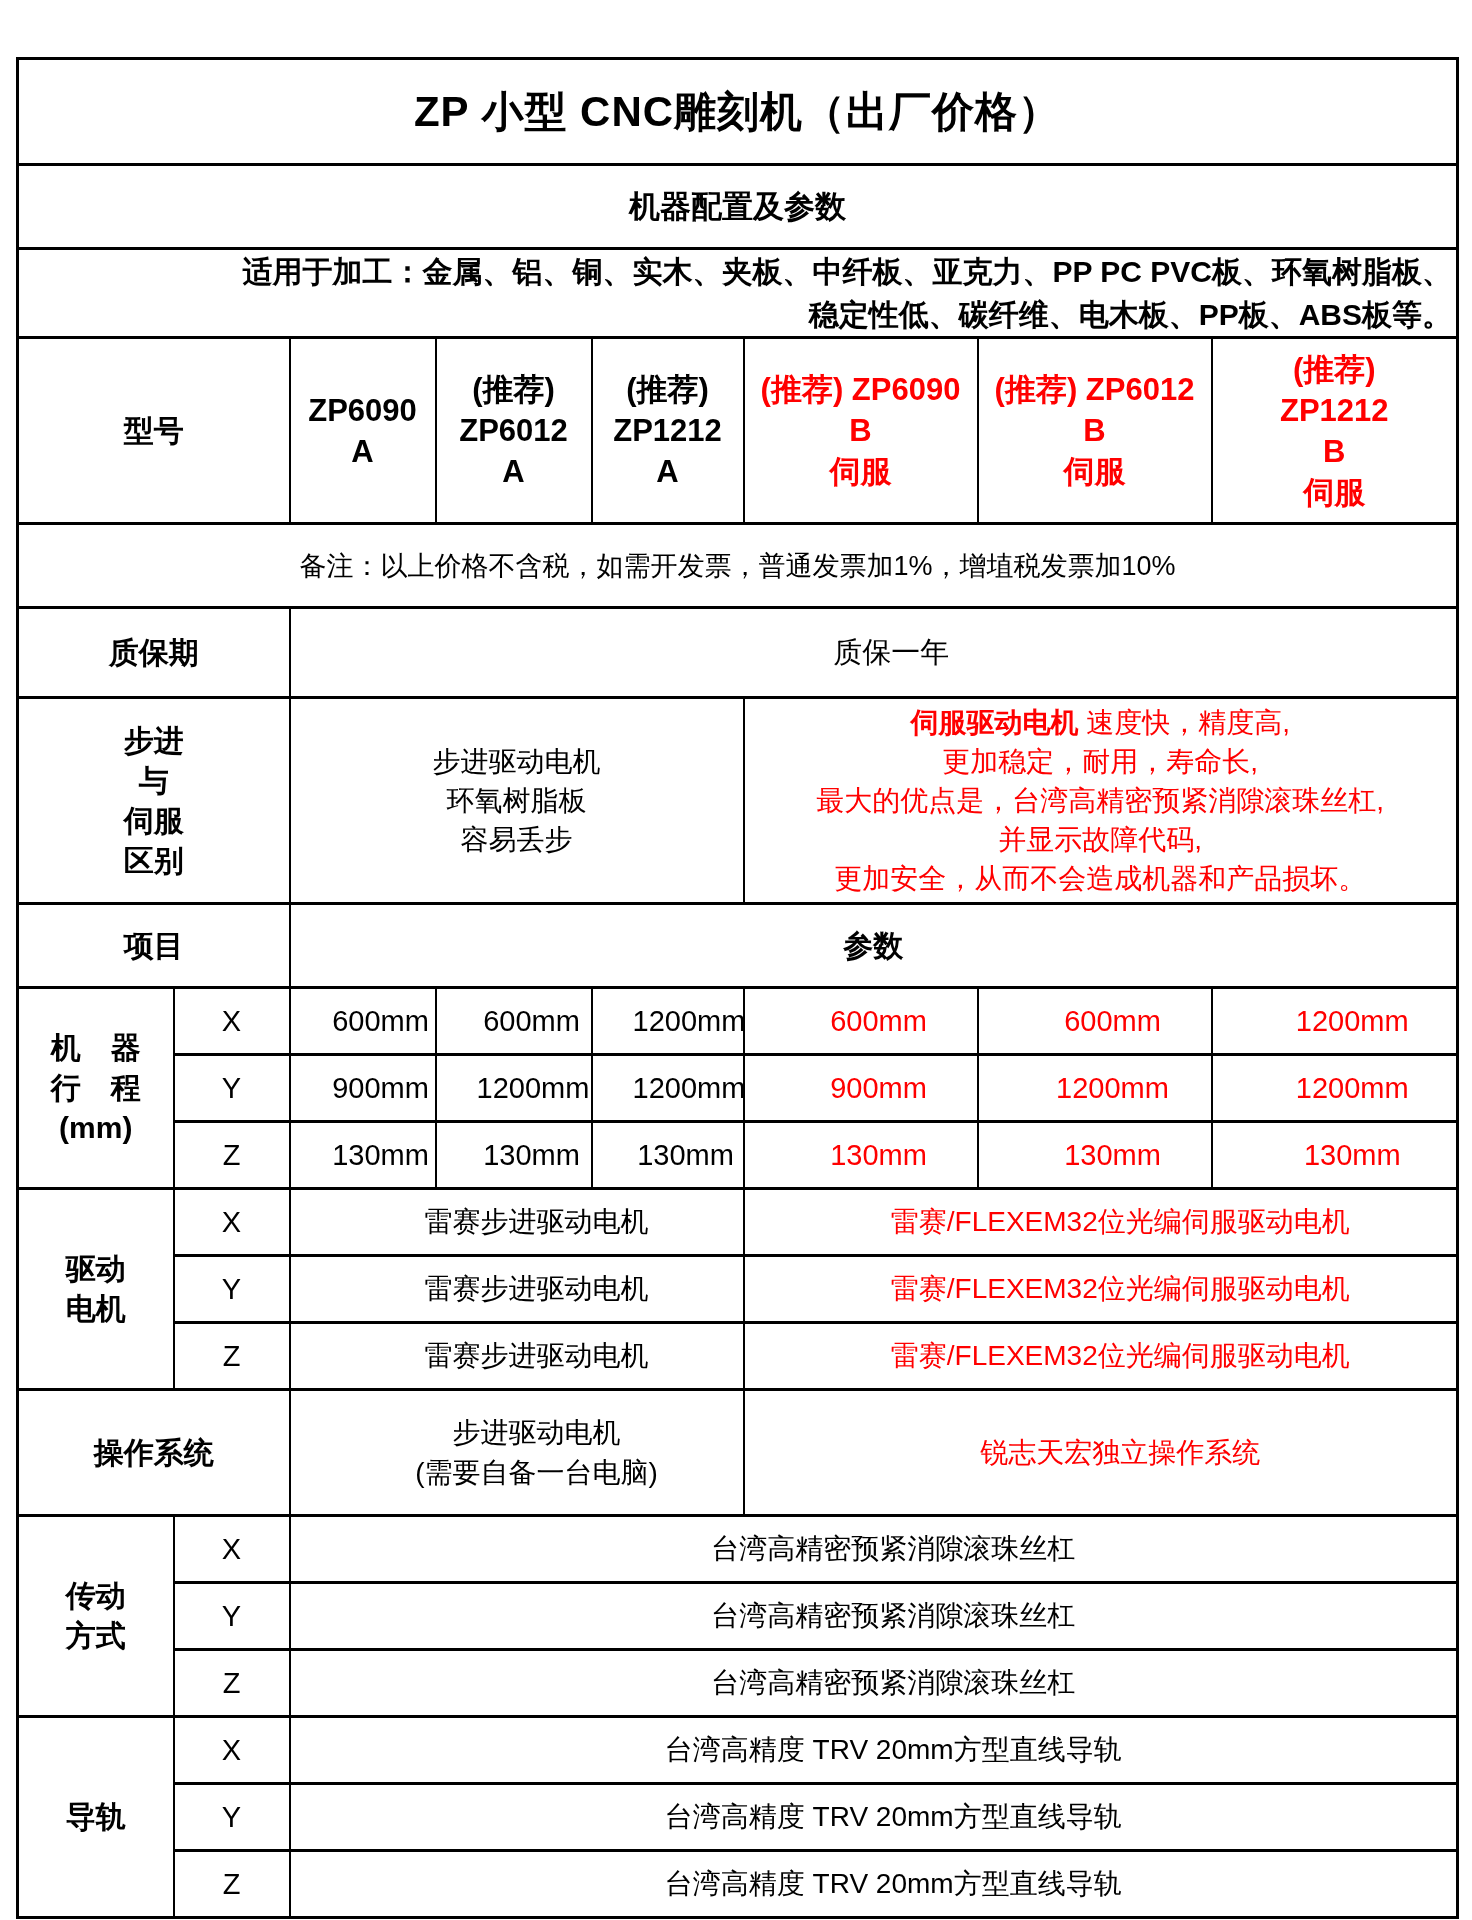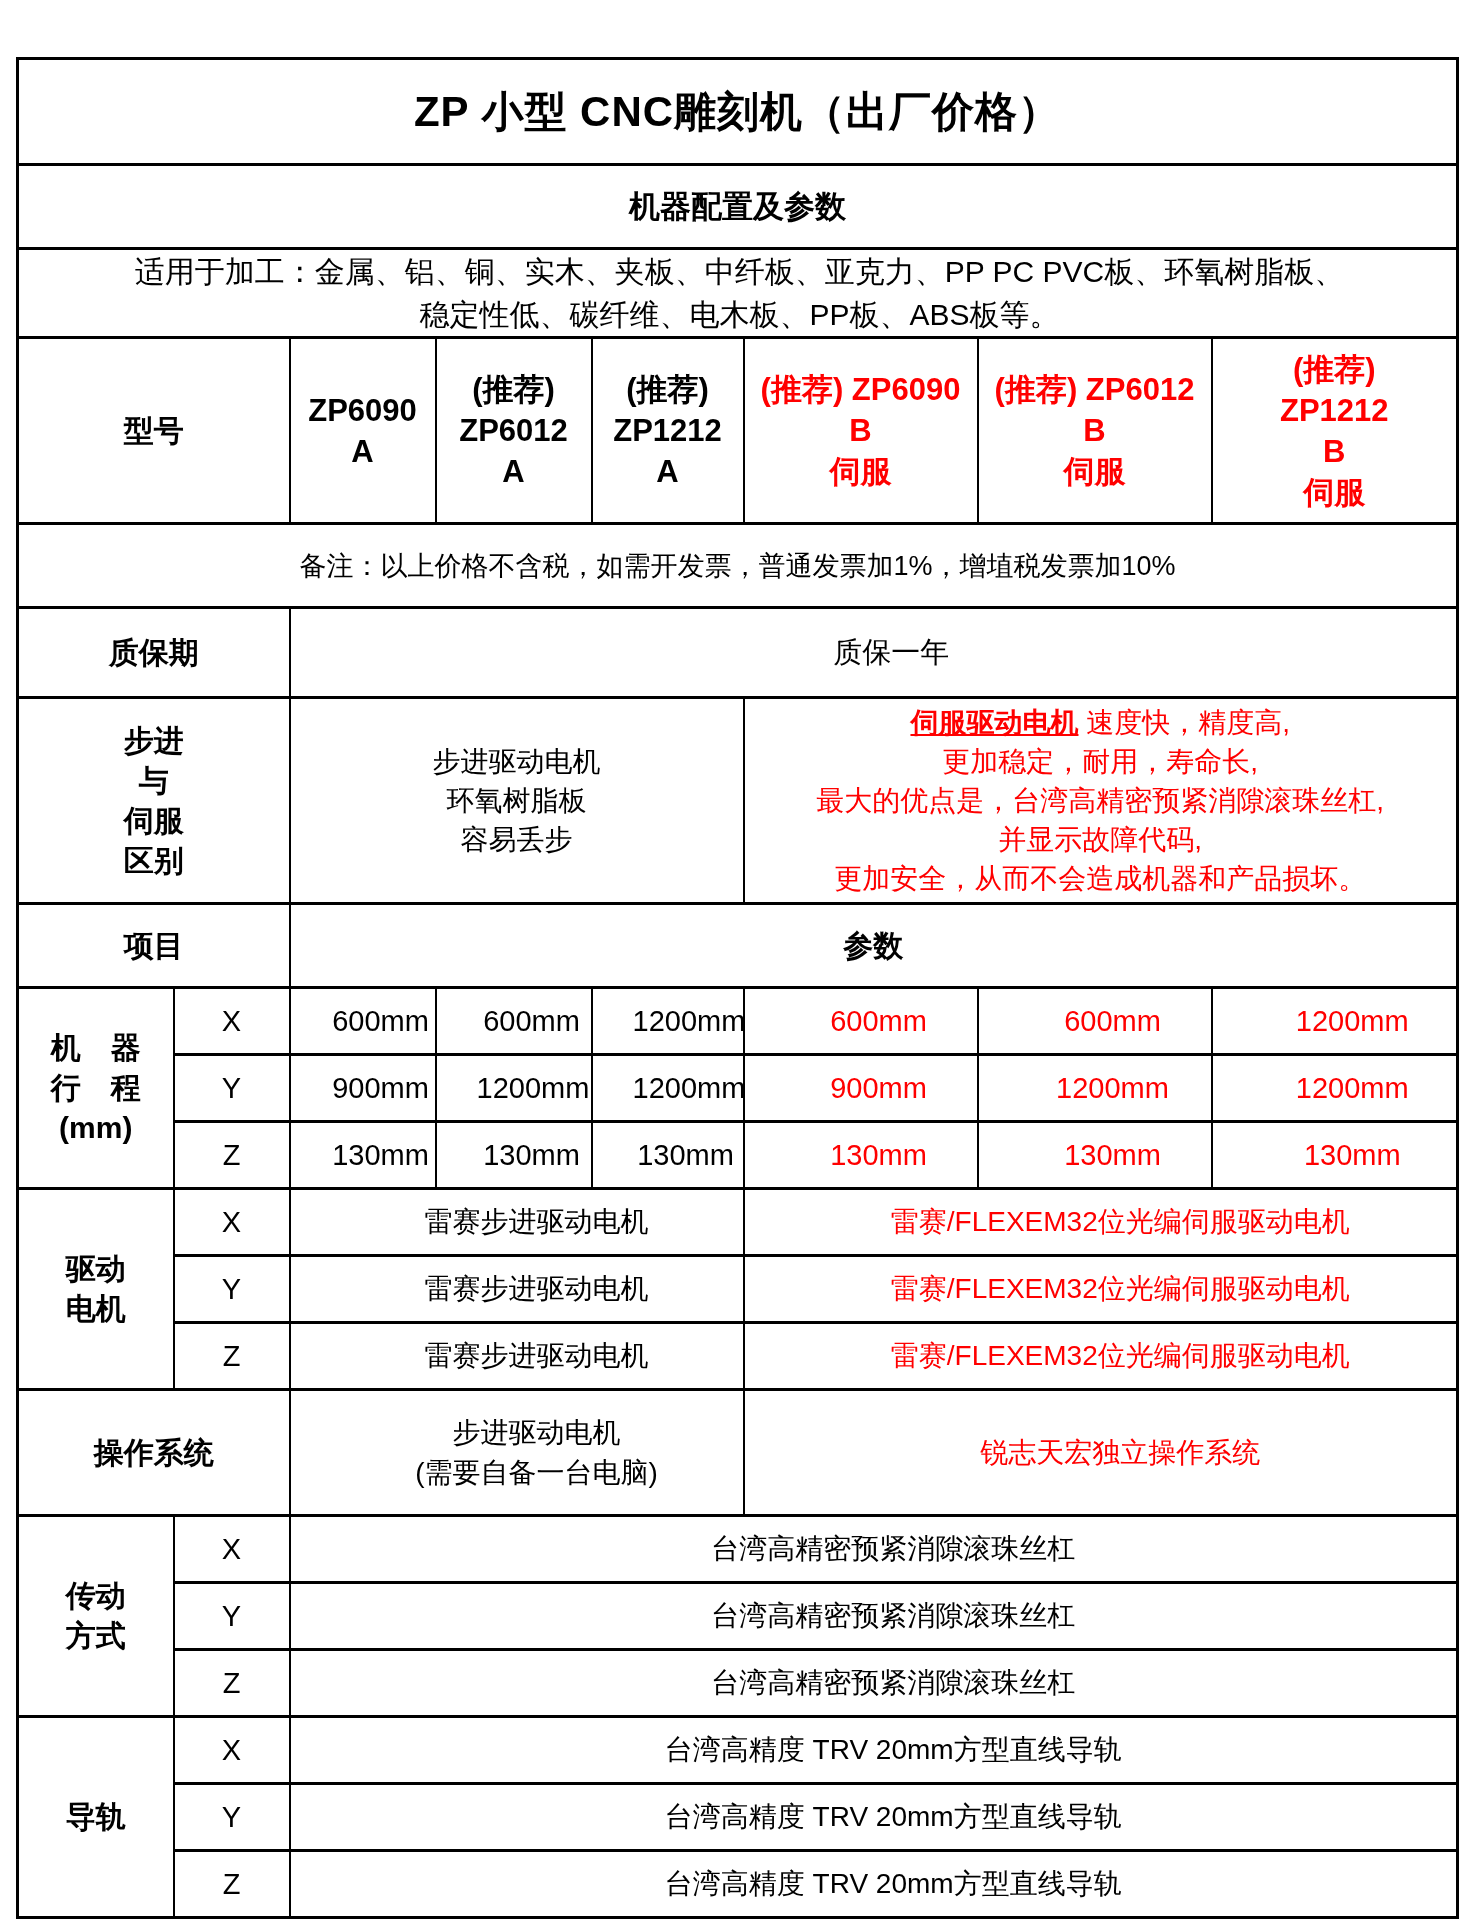--- a/index.html
+++ b/index.html
@@ -22,30 +22,30 @@
     padding:0 4px; overflow:hidden;
   }
   
   .h-title{height:106px} .h-sub{height:84px} .h-mat{height:84px}
   .h-model{height:186px} .h-remark{height:84px} .h-warranty{height:90px}
   .h-compare{height:206px} .h-param{height:84px} .h-axis{height:67px}
   .h-os{height:126px}
   
   .c-title{ font-size:42px; font-weight:bold; letter-spacing:1px; }
   .c-sub{ font-size:31px; font-weight:bold; }
-  .c-mat{ font-size:30px; font-weight:normal; text-align:center; padding-left:8px; line-height:43px; }
+  .c-mat{ font-size:30px; font-weight:bold; text-align:right; padding-left:8px; line-height:43px; }
   .c-label{ font-size:30px; font-weight:bold; line-height:40px; }
   .c-model{ font-size:31px; font-weight:bold; line-height:41px; }
   .c-remark{ font-size:27px; }
   .c-plain{ font-size:29px;padding-left:40px; }
   .c-axis{ font-size:29px; }
   .c-text{ font-size:28px; line-height:40px;padding-left:44px; }
   .c-note{ font-size:28px; line-height:39px; }
   .red{ color:var(--red); }
-  .bold{ font-weight:bold;text-decoration:underline; }
+  .bold{ font-weight:bold; }
 </style>
 </head>
 <body>
 
 <div class="sheet">
 <table class="spec">
   <colgroup>
     <col style="width:156px">
         <col style="width:116px">
         <col style="width:146px">

